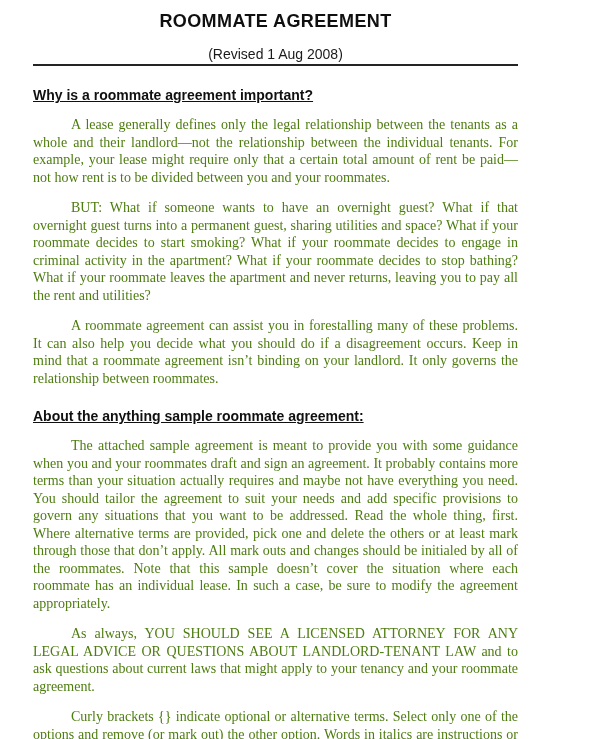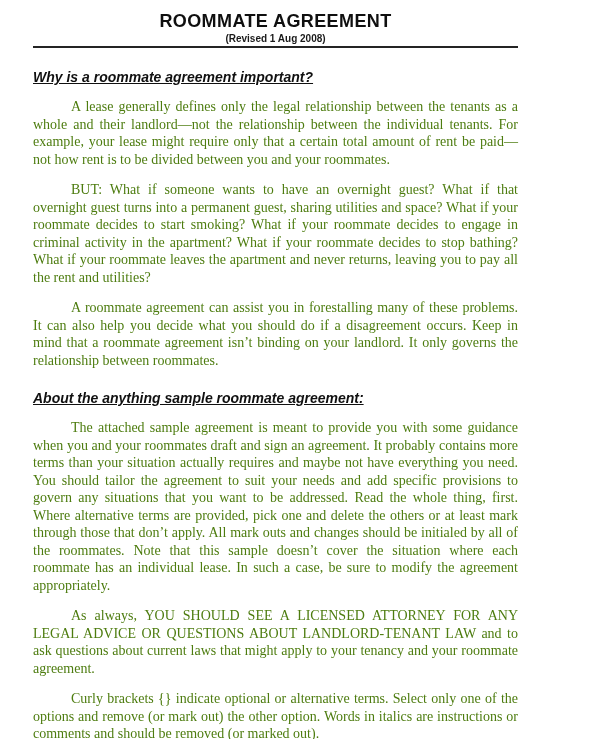--- a/index.html
+++ b/index.html
@@ -26,35 +26,34 @@
   .doc-title {
     font-family: "Liberation Sans", sans-serif;
     font-size: 18px;
     font-weight: bold;
     letter-spacing: 0.4px;
     margin: 0;
     color: #0f0f0f;
   }
   .doc-subtitle {
     font-family: "Liberation Sans", sans-serif;
-    font-size: 10px;
-    font-weight: bold;
-    margin-top: 1px;
+    font-size: 14px;
+    font-weight: normal;
+    margin-top: 14px;
     color: #1a1a1a;
   }
   .header-rule {
     border: none;
     border-top: 2px solid #242424;
     margin: 2px 0 0 0;
   }
   .section-heading {
     font-family: "Liberation Sans", sans-serif;
     font-size: 14px;
     font-weight: bold;
-    font-style: italic;
     text-decoration: underline;
     margin: 21px 0 13px 0;
     color: #101010;
   }
   .para {
     font-family: "Liberation Serif", serif;
     font-size: 14px;
     line-height: 17.5px;
     text-align: justify;
     text-indent: 38px;

